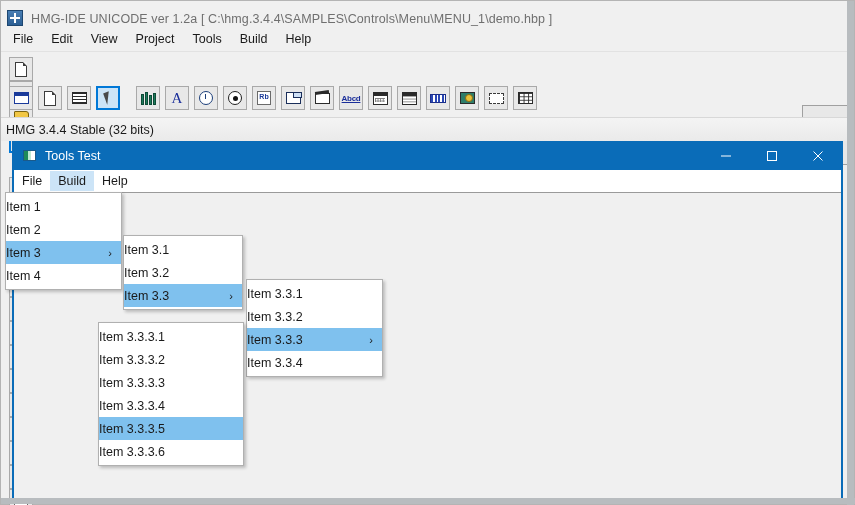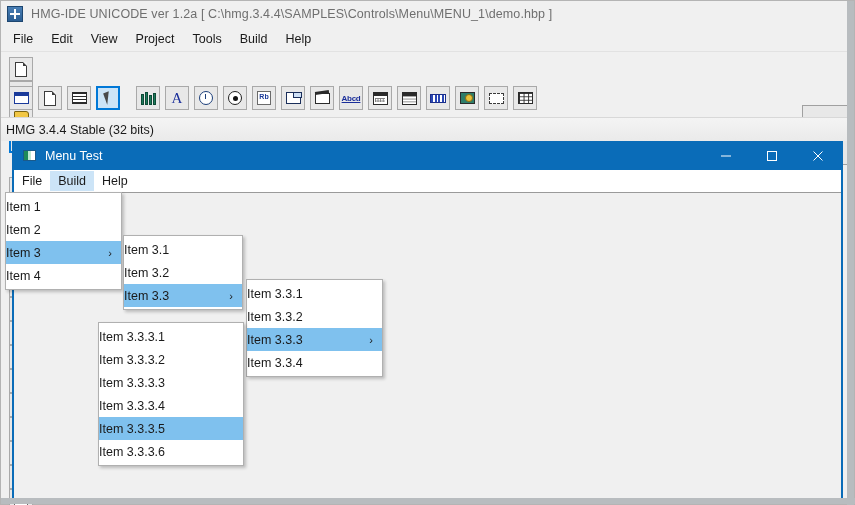--- a/index.html
+++ b/index.html
@@ -13,21 +13,21 @@
     position:relative;width:855px;height:505px;
     background:#f0f0f0;
     box-sizing:border-box;
     border:1px solid #b4b4b4;
   }
 
   
   .ide-titlebar{
     position:absolute;left:0;top:0;width:853px;height:25px;
     background:#f0f0f0;
-    display:flex;align-items:center;
+    display:flex;align-items:flex-end;
     box-sizing:border-box;
   }
   .ide-appicon{
     width:16px;height:16px;margin-left:6px;margin-right:8px;
     background:linear-gradient(#4a7fb5,#2b5e93);
     border:1px solid #1d4670;
     position:relative;flex:none;
     box-sizing:border-box;
   }
   .ide-appicon::after{
@@ -456,21 +456,21 @@
   <div class="statusstrip">
     <span class="txt">HMG 3.4.4 Stable (32 bits)</span>
   </div>
 
   <div class="childwin">
     <div class="cw-titlebar">
       <span class="cw-icon">
           <i></i>
           <b></b>
         </span>
-      <span class="cw-title">Menu Test</span>
+      <span class="cw-title">Tools Test</span>
       <div class="cw-btns">
         <div class="cw-btn">
           <svg width="12" height="12" viewBox="0 0 12 12">
               <line x1="1" y1="6" x2="11" y2="6" stroke="#ffffff" stroke-width="1"></line>
             </svg>
         </div>
         <div class="cw-btn">
           <svg width="12" height="12" viewBox="0 0 12 12">
               <rect x="1.5" y="1.5" width="9" height="9" fill="none" stroke="#ffffff" stroke-width="1"></rect>
             </svg>

